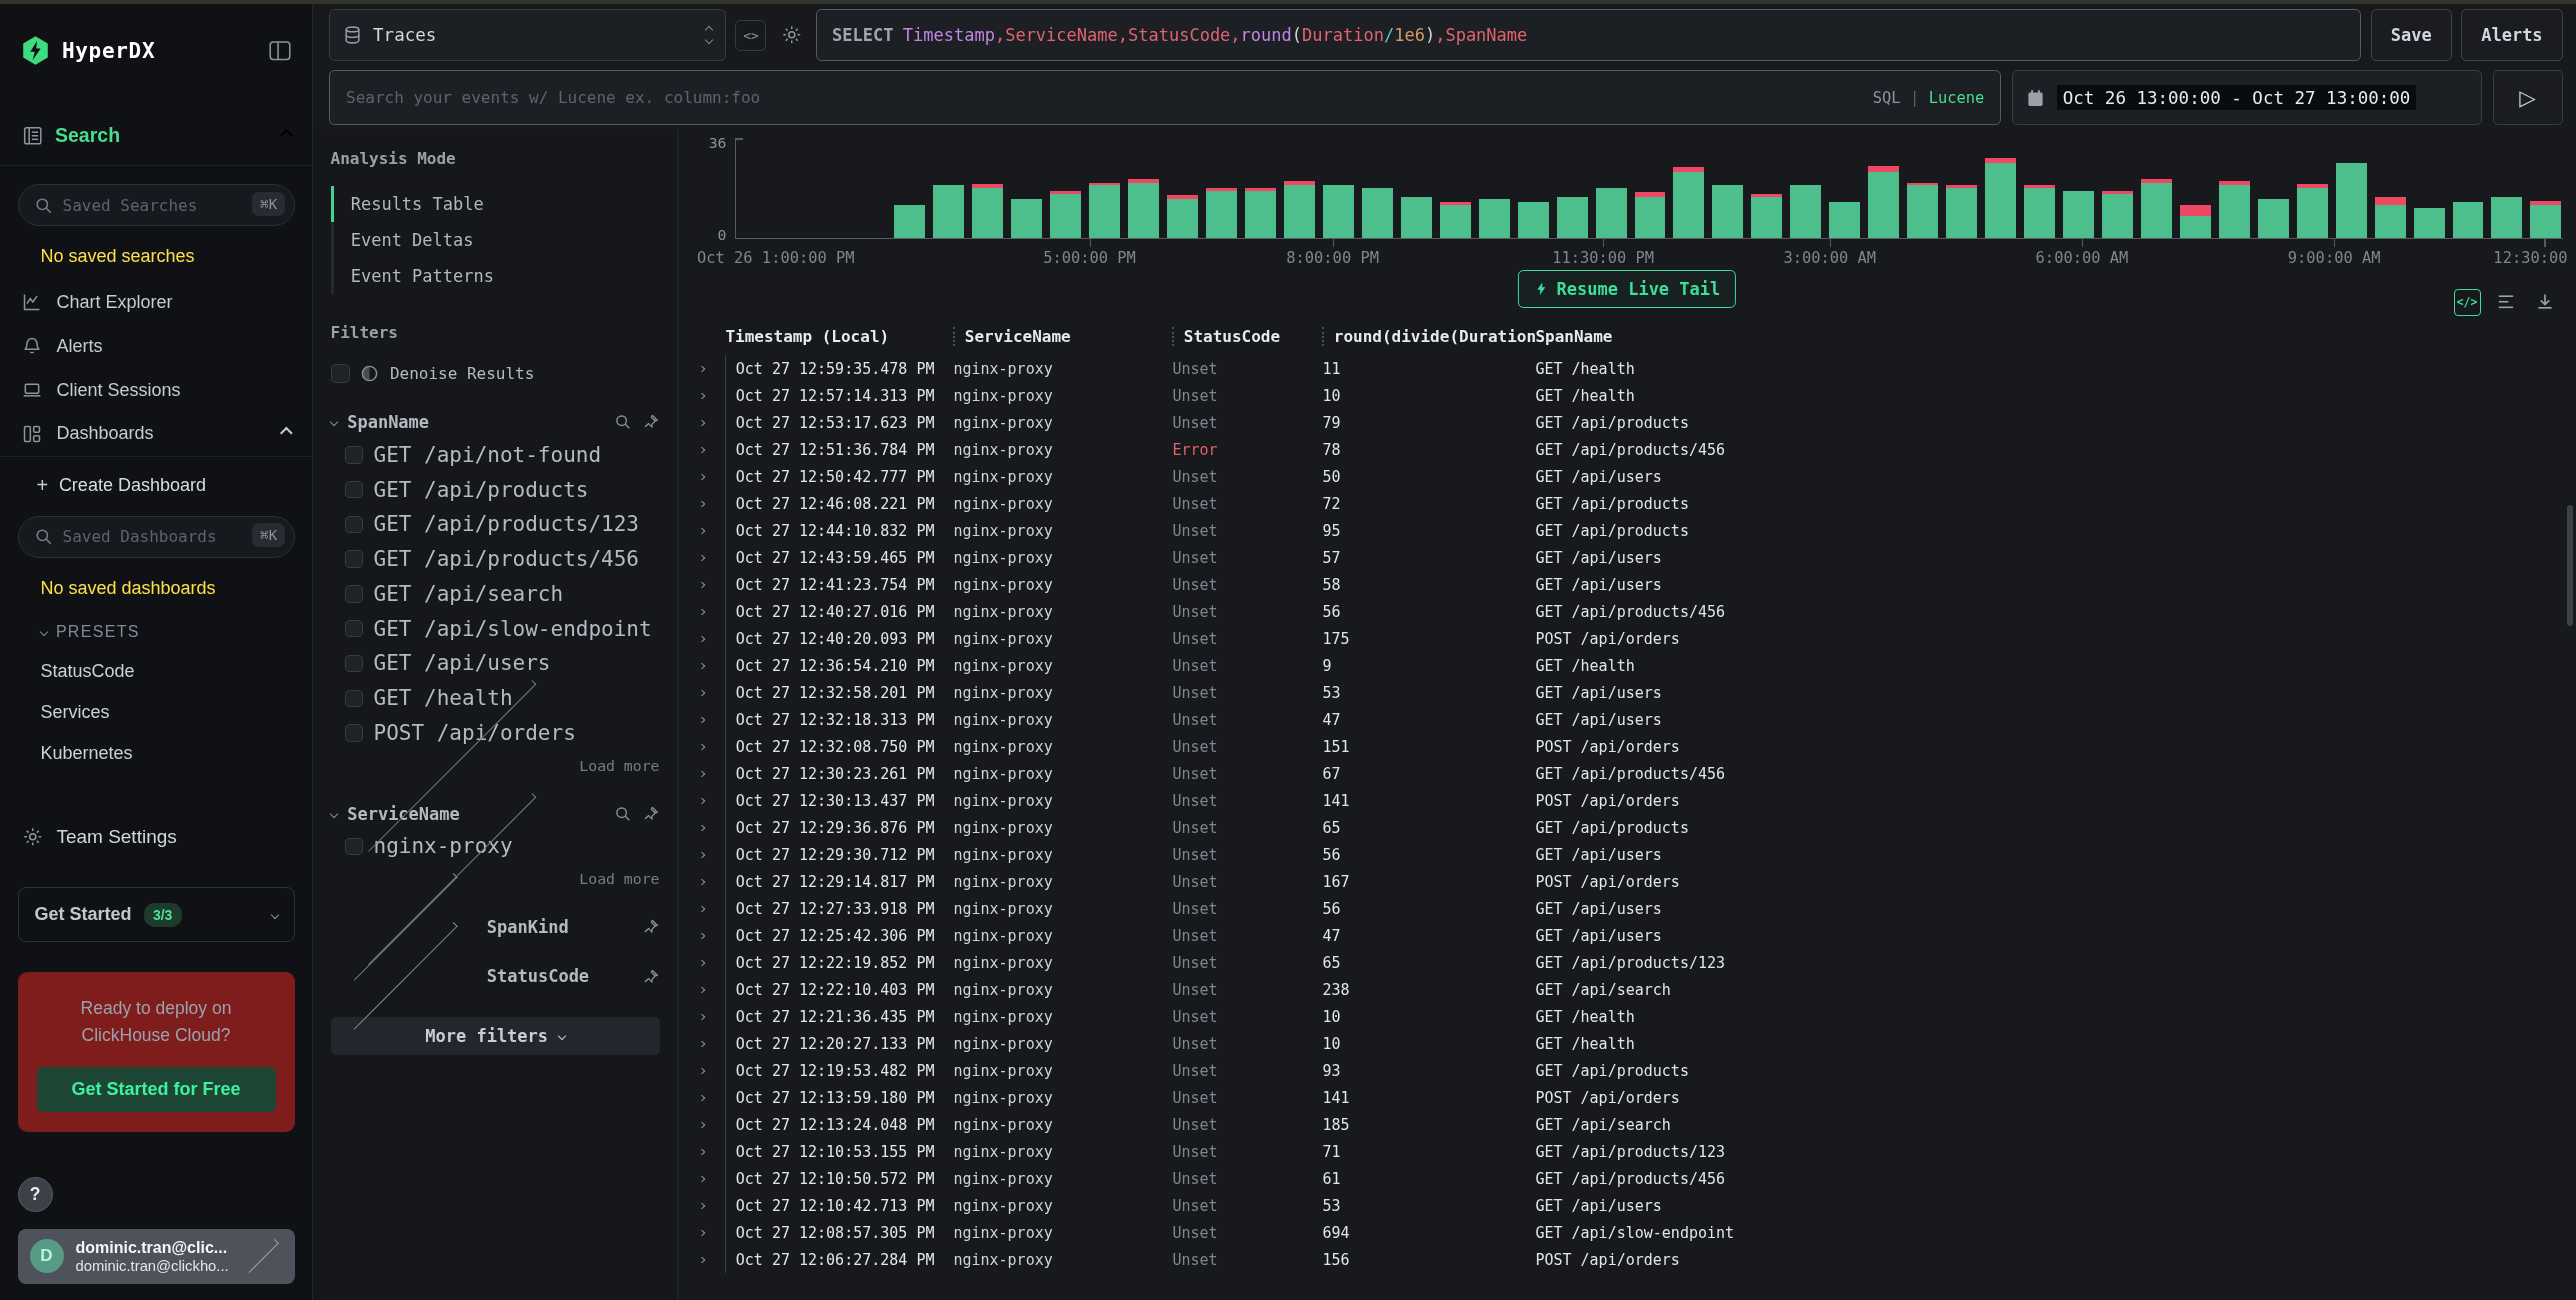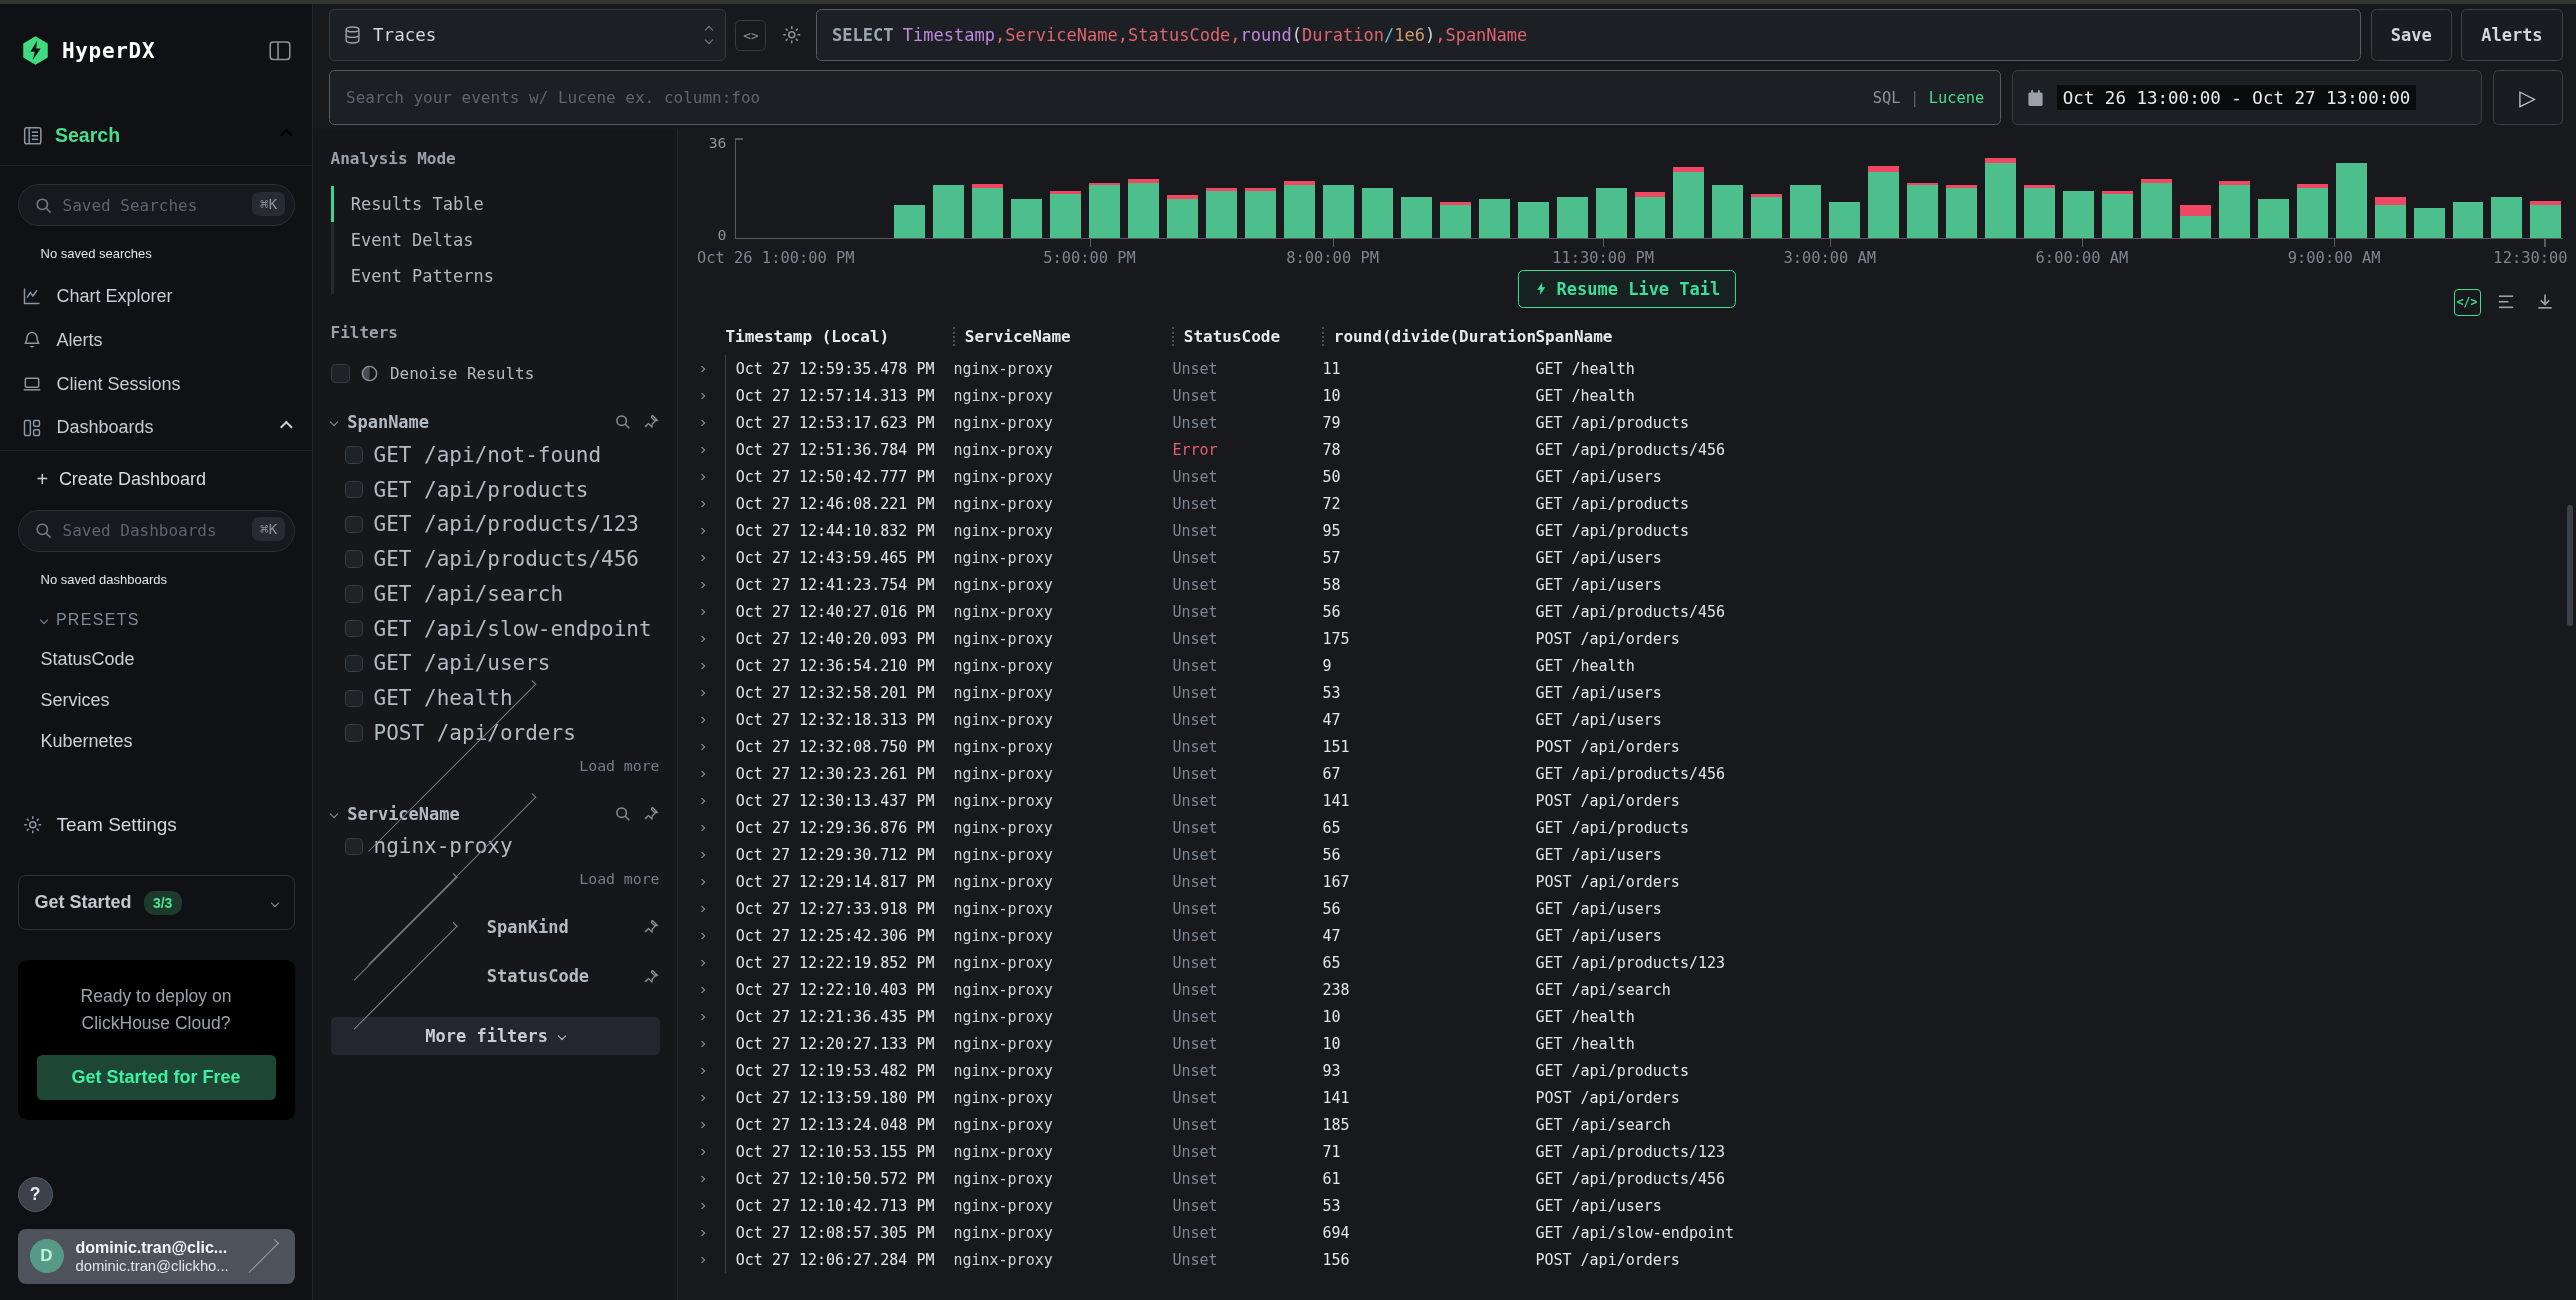--- a/index.html
+++ b/index.html
@@ -19,35 +19,35 @@
   .sb-search-head { display:flex; align-items:center; gap:12px; margin:58px 4px 0 4px; padding-bottom:17.5px; }
   .sb-search-label { color:#47de8c; font-weight:bold; font-size:19.5px; flex:1; }
   .sb-divider { height:0.7px; background:#1e2127; margin:0 -17.5px; }
   .pill-input { position:relative; margin-top:19px; height:42px; }
   .pill-input input { width:100%; height:100%; background:#16191e; border:1.3px solid #2b2f36; border-radius:21px;
         color:#cfd4da; font-family:"DejaVu Sans Mono", monospace; font-size:16px; padding:0 64px 0 44px; outline:none; }
   .pill-input input::placeholder { color:#5d646e; }
   .pill-input .mag { position:absolute; left:16px; top:11.4px; color:#757c86; }
   .kbd-badge { position:absolute; right:9.4px; top:7.4px; background:#272b32; color:#8e95a0; font-size:14px;
         padding:4px 8px; border-radius:6.7px; font-family:"DejaVu Sans Mono", monospace; }
-  .sb-muted { color:#e5e5e5; font-size:13px; margin:20px 0 0 23px; }
+  .sb-muted { color:#fde047; font-size:18px; margin:20px 0 0 23px; }
   .sb-nav { margin-top:13.4px; }
   .sb-item { display:flex; align-items:center; gap:13.4px; padding:11.4px 4px; color:#c6ccd3; font-size:18px; cursor:pointer; }
   .sb-item .nav-ic { color:#8d95a0; width:21.5px; display:flex; justify-content:center; }
   .sb-item .grow { flex:1; }
   .create-dash { display:flex; align-items:center; gap:10.7px; color:#d8dce1; font-size:18px; margin:17.5px 0 0 19px; cursor:pointer; }
   .plus-g { font-size:20px; color:#c6ccd3; }
   .presets-head { display:flex; align-items:center; gap:9.4px; color:#7f8a99; font-size:16px; letter-spacing:1.3px; margin:24px 0 0 23px; cursor:pointer; }
   .preset-item { color:#ccd1d8; font-size:18px; margin:20px 0 0 23px; cursor:pointer; }
   .team-settings { display:flex; align-items:center; gap:13.4px; color:#d3d7dd; font-size:19px; margin:62px 0 0 4px; cursor:pointer; }
   .gs-box { margin-top:39px; border:1.3px solid #2d3138; border-radius:8px; padding:14.8px 16px; display:flex; align-items:center; gap:12px; cursor:pointer; }
   .gs-label { font-weight:bold; font-size:18px; color:#c3c8cf; }
   .gs-badge { background:#1d3b2c; color:#4ee392; font-weight:bold; font-size:14px; padding:4px 9.4px; border-radius:10.7px; }
   .gs-chev { margin-left:auto; color:#8d939c; }
-  .promo { margin-top:29.5px; background:#000000; border-radius:9.4px; padding:23px 19px 20px 19px; text-align:center; }
+  .promo { margin-top:29.5px; background:#7f1d1d; border-radius:9.4px; padding:23px 19px 20px 19px; text-align:center; }
   .promo-line { color:#9aa3ad; font-size:17.5px; line-height:1.55; }
   .promo-cta { margin-top:17.5px; background:#1d4634; color:#3ff0a0; font-weight:bold; font-size:18px;
                padding:12px 0; border-radius:5.4px; cursor:pointer; }
   .sb-bottom { margin-top:auto; padding-bottom:17.5px; }
   .help-circle { width:35px; height:35px; border-radius:50%; background:#3c4049; border:1.3px solid #565b63;
                  color:#e8eaed; font-size:17.5px; font-weight:bold; display:flex; align-items:center; justify-content:center; cursor:pointer; margin-bottom:17.5px; }
   .user-chip { background:#4e525b; border-radius:8px; padding:9.4px 12px; display:flex; align-items:center; gap:12px; cursor:pointer; }
   .avatar { width:34px; height:34px; border-radius:50%; background:#579a86; color:#b9f6dd; font-weight:bold;
             font-size:17px; display:flex; align-items:center; justify-content:center; flex:none; }
   .user-name { color:#f4f6f8; font-weight:bold; font-size:16px; }

